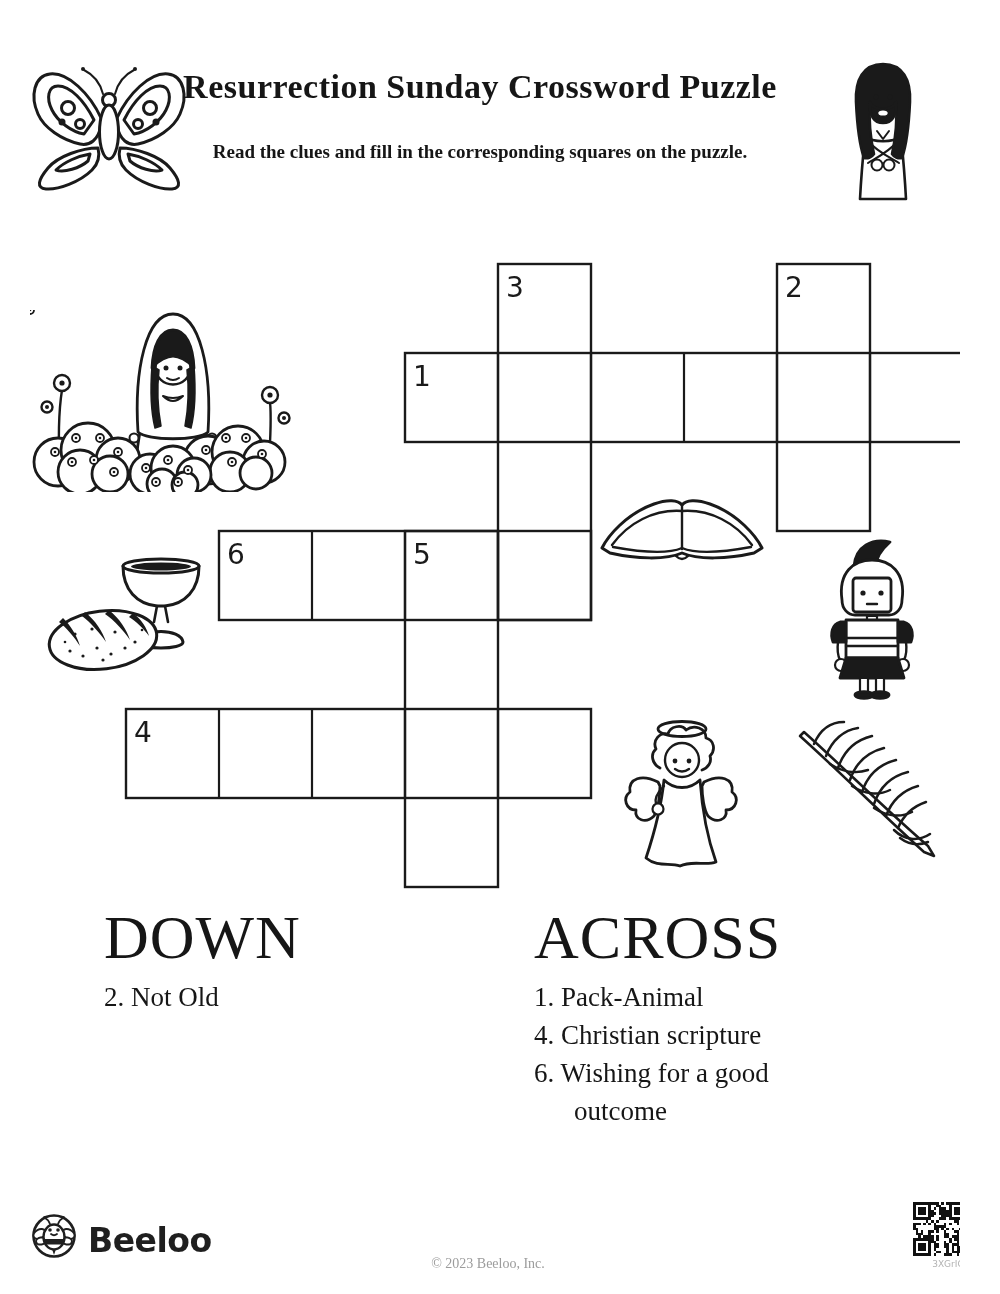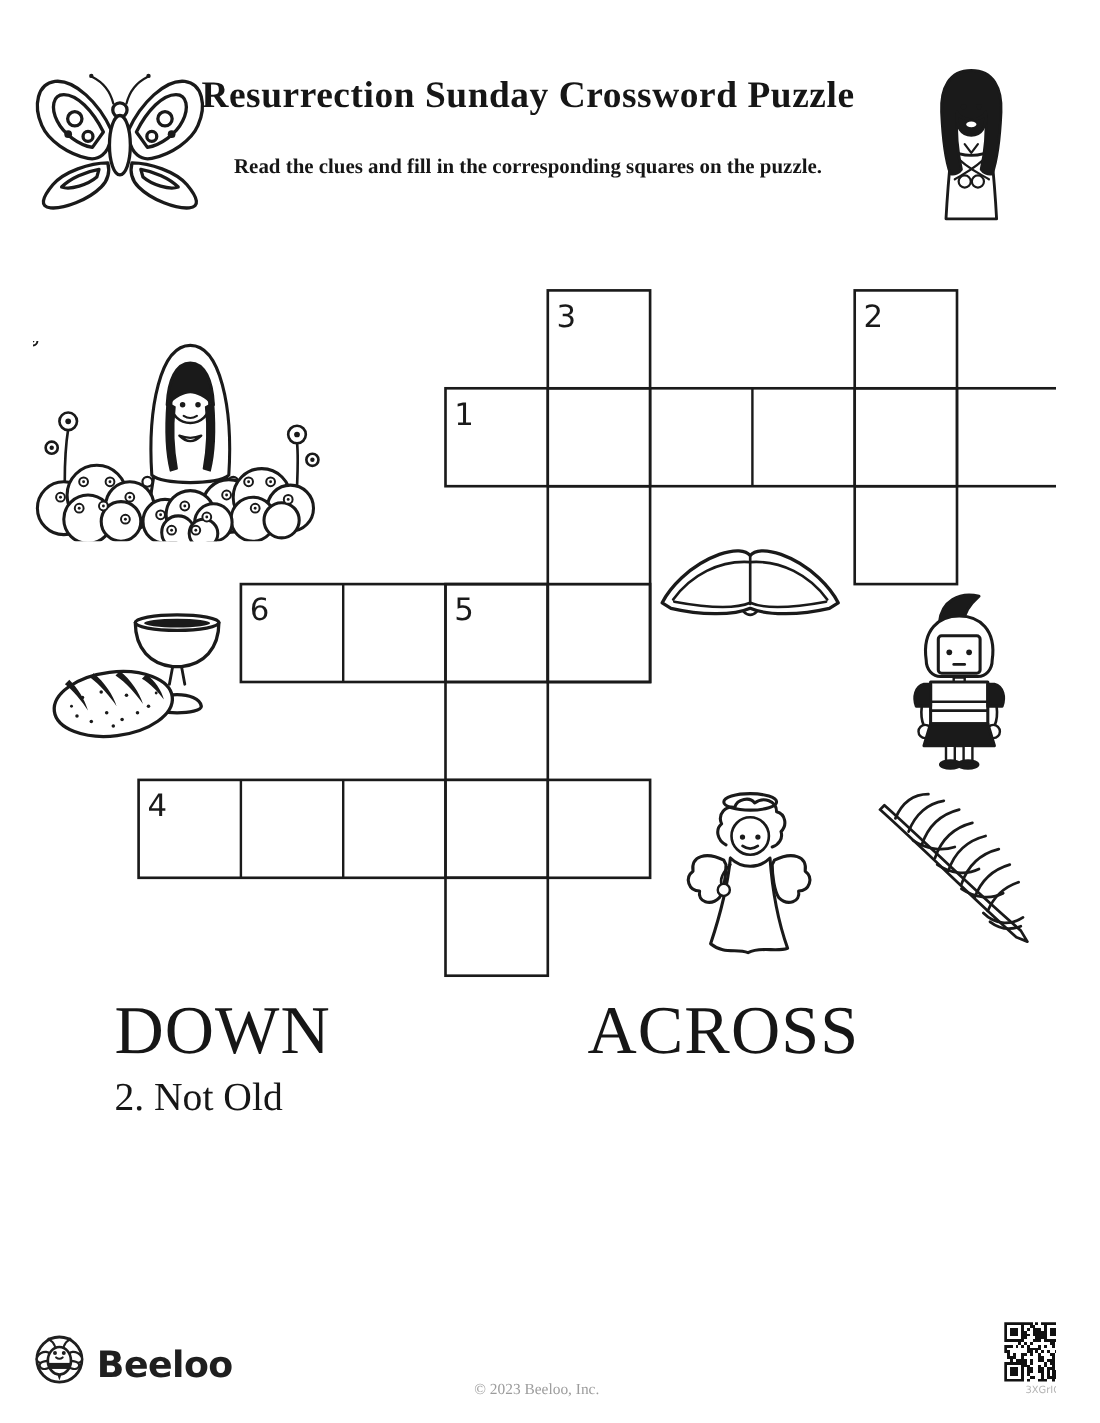--- a/index.html
+++ b/index.html
@@ -6,21 +6,21 @@
   .page{position:relative;width:960px;height:1294px;background:#fff;overflow:hidden;
         font-family:"Liberation Serif",serif;color:#161616;}
   .abs{position:absolute;}
   .title{left:0;right:0;top:68px;text-align:center;font-size:34px;font-weight:700;letter-spacing:.5px;}
   .subtitle{left:0;right:0;top:141px;text-align:center;font-size:19px;font-weight:700;}
   .clue-section{width:360px;}
   #down-section{left:64px;top:906px;margin-left:40px;}
   #across-section{left:534px;top:906px;width:310px;}
   .clue-heading{font-size:62px;line-height:1;font-weight:400;letter-spacing:1px;}
   .clue-list{margin-top:10px;}
-  .clue{font-size:36px;line-height:38px;padding-left:40px;text-indent:-40px;}
+  .clue{font-size:27px;line-height:38px;padding-left:40px;text-indent:-40px;}
   #down-list .clue{max-width:352px;}
   #across-list .clue{max-width:302px;}
   .brand-text{left:88px;top:1221px;font-family:"DejaVu Sans",sans-serif;font-weight:800;
               font-size:33px;letter-spacing:-0.5px;color:#1f1f1f;}
   .copyright{left:368px;top:1256px;width:240px;text-align:center;
              font-family:Liberation Serif, serif;font-size:14px;color:#9c9c9c;}
   .qr-label{left:898px;top:1259px;width:84px;text-align:right;
             font-family:"DejaVu Sans",sans-serif;font-size:9px;color:#b3b3b3;}
   svg{display:block;}
 </style>
@@ -270,20 +270,25 @@
 
   <div class="abs clue-section" id="down-section">
     <div class="clue-heading">DOWN</div>
     <div class="clue-list" id="down-list">
         <div class="clue"><span>2. </span><span>Not Old</span></div>
       </div>
   </div>
 
   <div class="abs clue-section" id="across-section">
     <div class="clue-heading">ACROSS</div>
+    <div class="clue-list" id="across-list">
+        <div class="clue"><span>1. </span><span>Pack-Animal</span></div>
+        <div class="clue"><span>4. </span><span>Christian scripture</span></div>
+        <div class="clue"><span>6. </span><span>Wishing for a good outcome</span></div>
+      </div>
   </div>
 
   <svg class="abs" style="left:31px;top:1213px" width="46" height="46" viewBox="0 0 46 46" fill="none" stroke="#1f1f1f" stroke-width="2.4" stroke-linecap="round" stroke-linejoin="round">
     <circle cx="23" cy="23" r="20.5" stroke-width="2.6"></circle>
     <path d="M19,11 C18,8 16,6 14,5 M27,11 C28,8 30,6 32,5" stroke-width="1.8"></path>
     <circle cx="13.5" cy="4.5" r="1.5" fill="#1f1f1f" stroke="none"></circle>
     <circle cx="32.5" cy="4.5" r="1.5" fill="#1f1f1f" stroke="none"></circle>
     <ellipse cx="8.5" cy="21" rx="6.5" ry="4.5" transform="rotate(-28 8.5 21)" fill="#fff" stroke-width="2"></ellipse>
     <ellipse cx="10" cy="28" rx="5" ry="3.5" transform="rotate(-10 10 28)" fill="#fff" stroke-width="2"></ellipse>
     <ellipse cx="37.5" cy="21" rx="6.5" ry="4.5" transform="rotate(28 37.5 21)" fill="#fff" stroke-width="2"></ellipse>

